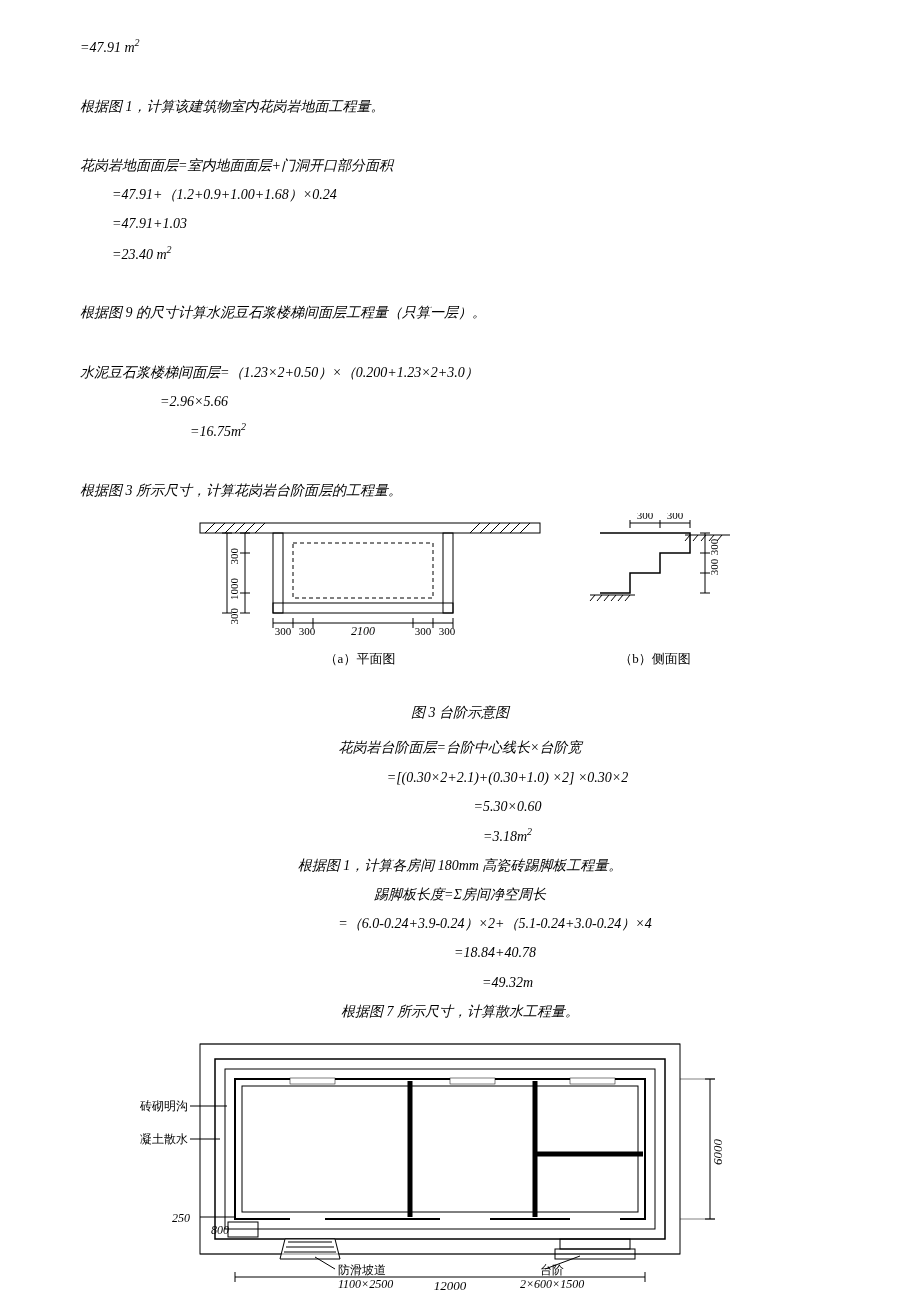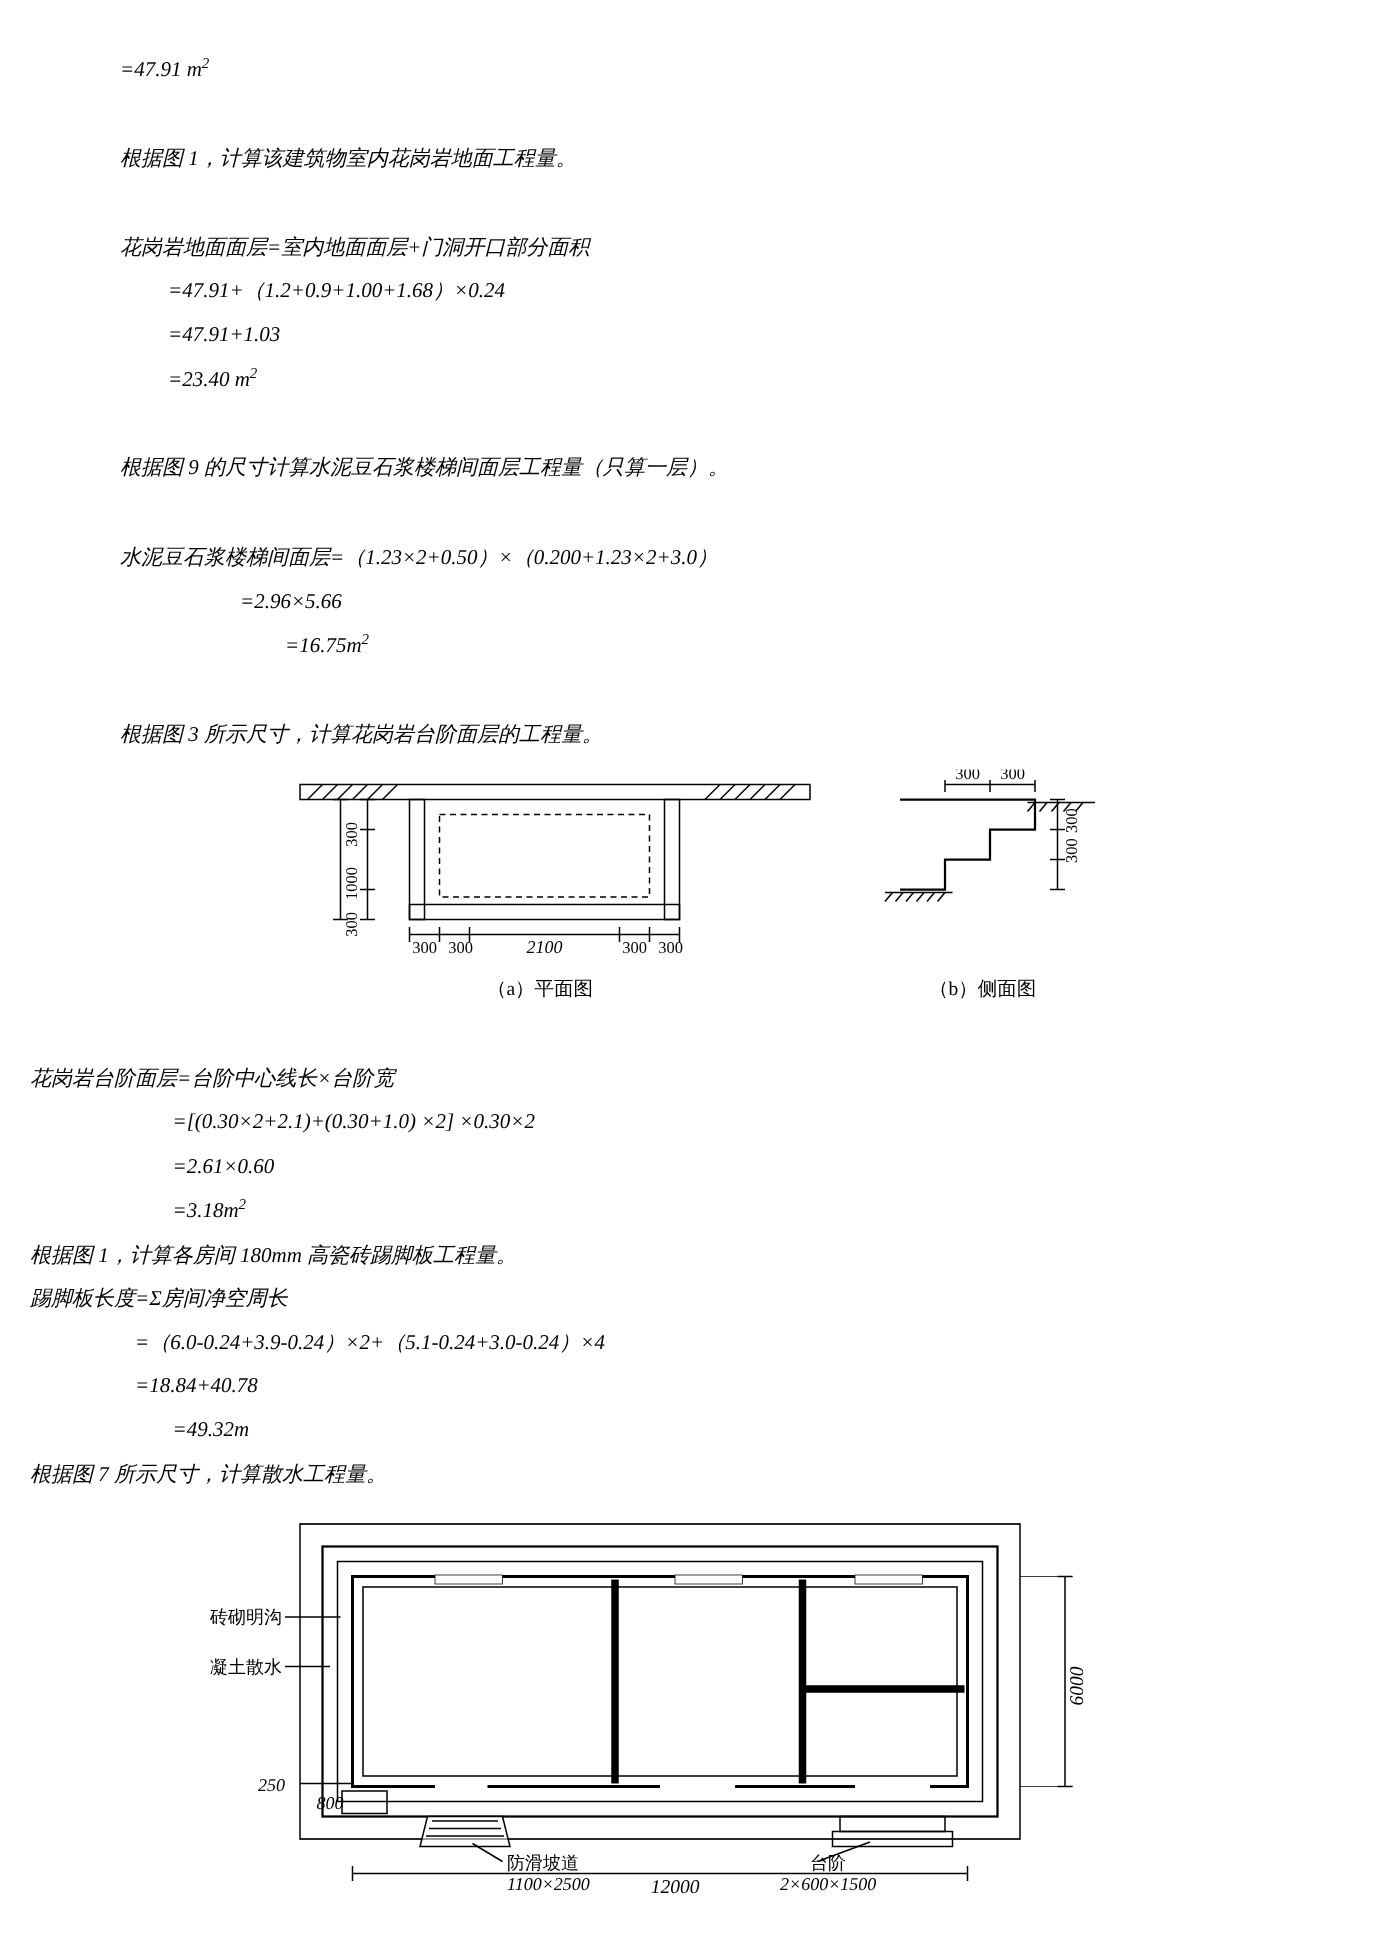--- a/index.html
+++ b/index.html
@@ -8,21 +8,21 @@
     line-height: 1.8;
     margin: 0;
     padding: 30px 20px 30px 20px;
     width: 880px;
     background: #fff;
     color: #000;
   }
   .indent1 { padding-left: 60px; }
   .indent2 { padding-left: 92px; }
   .indent3 { padding-left: 140px; }
-  .no-indent { padding-left: 0px; }
+  .no-indent { padding-left: 0px; text-align: center; }
   p { margin: 4px 0; font-style: italic; }
   .sup { vertical-align: super; font-size: 10px; }
   .figure-block {
     text-align: center;
     margin: 10px 0;
   }
   .figure-caption {
     text-align: center;
     font-size: 14px;
     margin: 4px 0;
@@ -137,25 +137,26 @@
     <line x1="115" y1="10" x2="115" y2="70" stroke="#000"></line>
     <line x1="110" y1="10" x2="120" y2="10" stroke="#000"></line>
         <line x1="110" y1="30" x2="120" y2="30" stroke="#000"></line>
         <line x1="110" y1="50" x2="120" y2="50" stroke="#000"></line>
         <line x1="110" y1="70" x2="120" y2="70" stroke="#000"></line>
     <text x="128" y="24" font-size="11" transform="rotate(-90 128,24)" text-anchor="middle">300</text>
     <text x="128" y="44" font-size="11" transform="rotate(-90 128,44)" text-anchor="middle">300</text>
     <text x="65" y="140" font-size="13" text-anchor="middle">（b）侧面图</text>
   </g>
 </svg>
+<p class="figure-caption">图 3 台阶示意图</p>
 </div>
 
 <p class="no-indent">花岗岩台阶面层=台阶中心线长×台阶宽</p>
 <p class="no-indent" style="padding-left:95px">=[(0.30×2+2.1)+(0.30+1.0) ×2]  ×0.30×2</p>
-<p class="no-indent" style="padding-left:95px">=2.61×0.60</p>
+<p class="no-indent" style="padding-left:95px">=5.30×0.60</p>
 <p class="no-indent" style="padding-left:95px"><span>=3.18m</span><span class="sup">2</span></p>
 <p class="no-indent">根据图 1，计算各房间 180mm 高瓷砖踢脚板工程量。</p>
 <p class="no-indent">踢脚板长度=Σ房间净空周长</p>
 <p class="no-indent" style="padding-left:70px">=（6.0-0.24+3.9-0.24）×2+（5.1-0.24+3.0-0.24）×4</p>
 <p class="no-indent" style="padding-left:70px">=18.84+40.78</p>
 <p class="no-indent" style="padding-left:95px">=49.32m</p>
 <p class="no-indent">根据图 7 所示尺寸，计算散水工程量。</p>
 
 <div class="figure-block">
 <svg width="640" height="260" viewBox="0 0 640 260">

